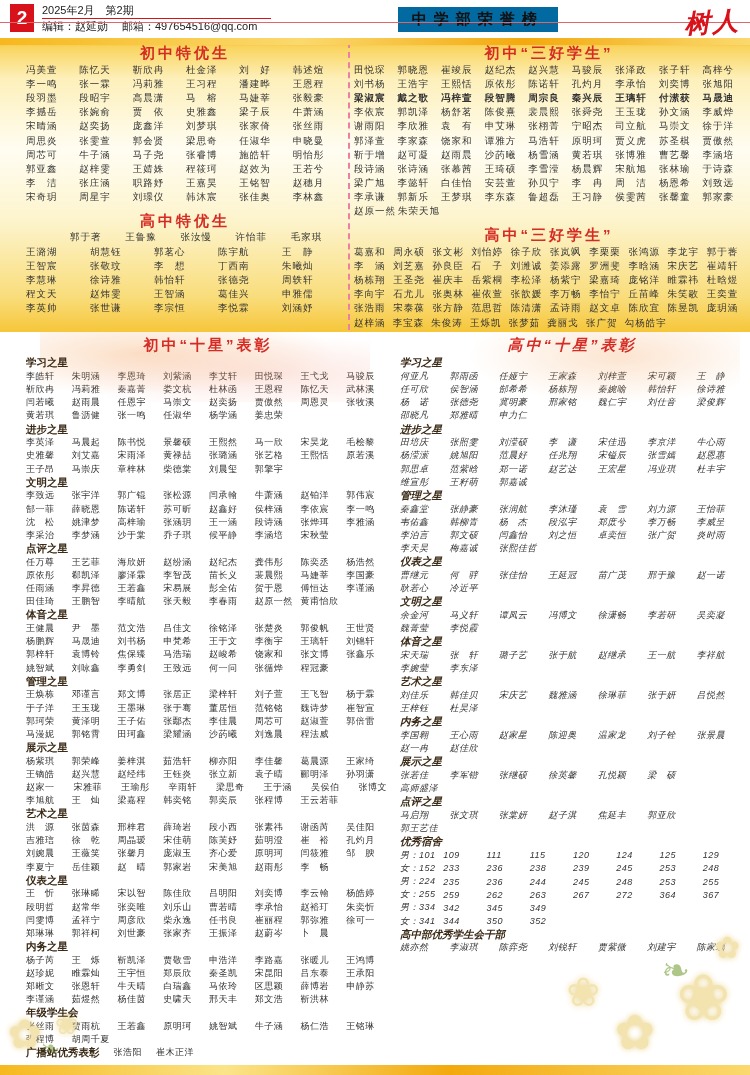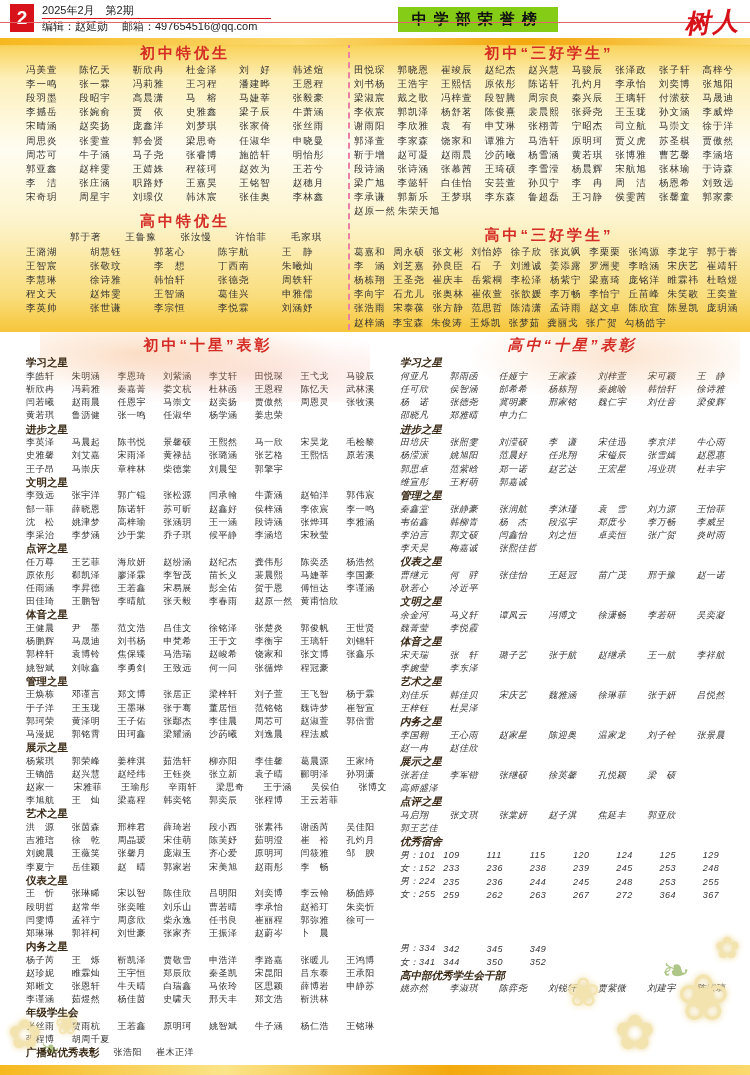--- a/index.html
+++ b/index.html
@@ -8,21 +8,21 @@
 
   
   .hdr{position:relative;height:38px;padding:3px 10px 0 10px;box-sizing:border-box;}
   .hdr-flex{display:flex;align-items:flex-start;}
   .pagenum{width:24px;height:28px;background:#d8121a;color:#fff;font-weight:bold;
            font-size:19px;display:flex;align-items:center;justify-content:center;margin-top:1px;}
   .hdr-info{margin-left:8px;font-size:11px;color:#222;line-height:14px;flex:0 0 auto;}
   .hdr-info .l1{border-bottom:1px solid #d8121a;padding-bottom:1px;}
   .hdr-info .l2 span{margin-right:14px;}
   .hdr-title-wrap{flex:1;display:flex;justify-content:center;align-items:center;margin-top:4px;}
-  .hdr-title{background:#84cc16;padding:3px 14px;font-size:15px;font-weight:bold;
+  .hdr-title{background:#0369a1;padding:3px 14px;font-size:15px;font-weight:bold;
              letter-spacing:7px;color:#111;}
   .hdr-rule{position:absolute;left:0;right:0;top:22px;border-top:1px solid #e0666a;z-index:0;}
   .masthead{font-size:26px;color:#d8121a;font-weight:bold;font-style:italic;
             letter-spacing:2px;margin-top:2px;transform:rotate(-4deg);}
 
   
   .banner{position:relative;
     background:linear-gradient(180deg,#f2ab12 0%,#f9d45e 3%,#fdf0bb 14%,#fffdf2 38%,
                #fdf4cd 62%,#f9dd7c 88%,#f6c63a 100%);
     padding:4px 6px 2px 26px;box-sizing:border-box;display:flex;}
@@ -244,21 +244,21 @@
               <span class="name">刘书杨</span>
               <span class="name">王浩宇</span>
               <span class="name">王熙恬</span>
               <span class="name">原依彤</span>
               <span class="name">陈诺轩</span>
               <span class="name">孔灼月</span>
               <span class="name">李承怡</span>
               <span class="name">刘奕博</span>
               <span class="name">张旭阳</span>
             </div>
-            <div class="name-row" style="grid-template-columns: repeat(9, 1fr);">
+            <div class="name-row" style="grid-template-columns: repeat(9, 1fr); font-weight: bold;">
               <span class="name">梁淑宸</span>
               <span class="name">戴之歌</span>
               <span class="name">冯梓萱</span>
               <span class="name">段智腾</span>
               <span class="name">周宗良</span>
               <span class="name">秦兴辰</span>
               <span class="name">王璃轩</span>
               <span class="name">付潆获</span>
               <span class="name">马晟迪</span>
             </div>
@@ -1107,21 +1107,21 @@
           <div class="name-row" style="grid-template-columns: repeat(8, 1fr);">
             <span class="name">女：255</span>
             <span class="name">259</span>
             <span class="name">262</span>
             <span class="name">263</span>
             <span class="name">267</span>
             <span class="name">272</span>
             <span class="name">364</span>
             <span class="name">367</span>
           </div>
-          <div class="name-row" style="grid-template-columns: repeat(8, 1fr); margin-top: 41px;">
+          <div class="name-row" style="grid-template-columns: repeat(8, 1fr);">
             <span class="name">男：334</span>
             <span class="name">342</span>
             <span class="name">345</span>
             <span class="name">349</span>
           </div>
           <div class="name-row" style="grid-template-columns: repeat(8, 1fr);">
             <span class="name">女：341</span>
             <span class="name">344</span>
             <span class="name">350</span>
             <span class="name">352</span>

